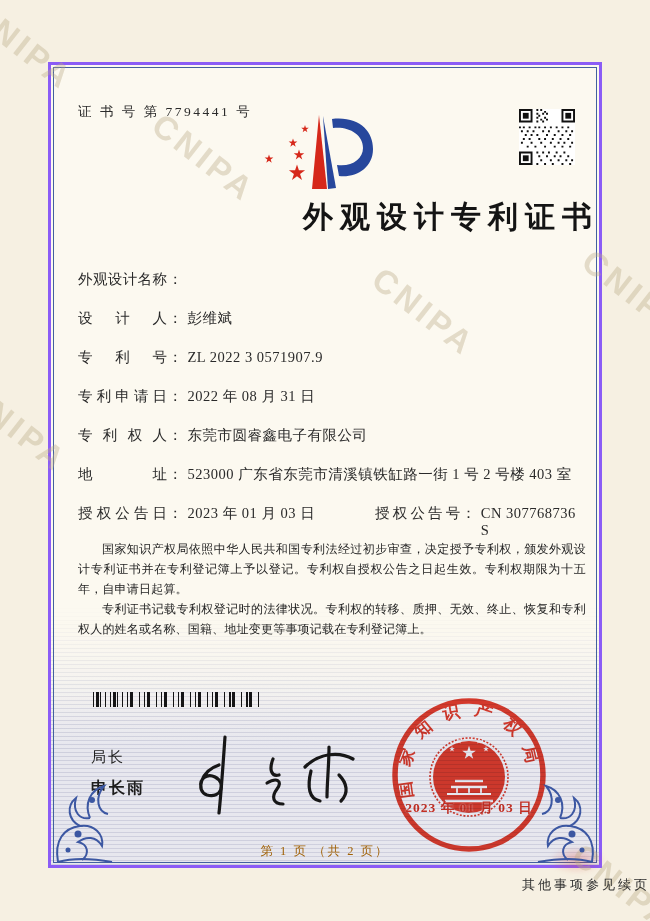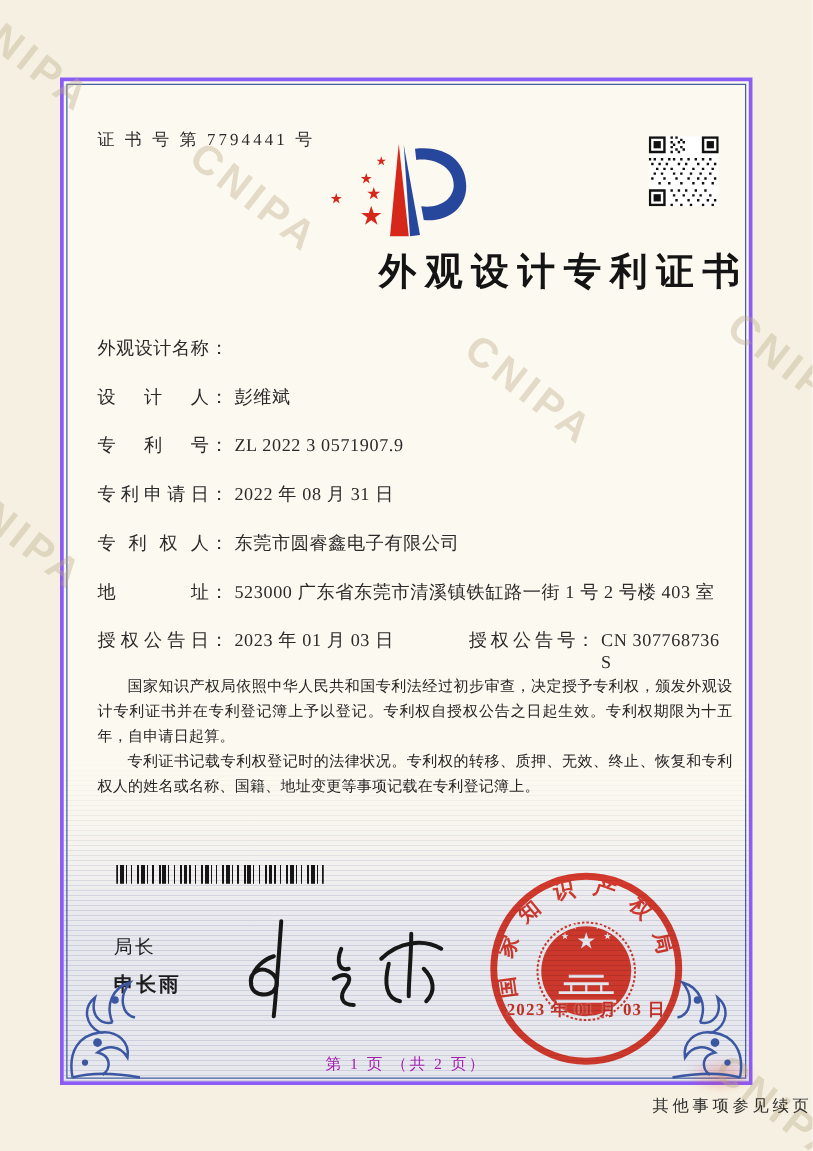--- a/index.html
+++ b/index.html
@@ -66,21 +66,21 @@
     font-family:"Liberation Sans","DejaVu Sans",sans-serif;color:#1d1d1d;letter-spacing:2px;}
   .signature{left:128px;top:660px;width:190px;height:100px;}
   
   .seal{left:338px;top:630px;width:160px;height:160px;z-index:4;
     mix-blend-mode:multiply;opacity:0.95;}
   .seal-date{position:absolute;left:0;top:104px;width:100%;text-align:center;
     font-size:13.5px;font-weight:bold;color:#d6281a;letter-spacing:1px;
     text-shadow:0 0 2px rgba(255,255,255,0.8);}
   
   .page-info{left:0;top:778px;width:100%;text-align:center;
-    font-size:12.5px;letter-spacing:2px;color:#a21caf;}
+    font-size:12.5px;letter-spacing:2px;color:#a16207;}
   .footer-note{position:absolute;left:0;top:876px;width:650px;text-align:right;z-index:3;
     font-size:13px;letter-spacing:3px;color:#2e2e2e;}
   .corner{position:absolute;z-index:4;width:72px;height:88px;}
   .corner.bl{left:1px;bottom:1px;}
   .corner.br{right:1px;bottom:1px;transform:scaleX(-1);}
   .bleed{position:absolute;left:548px;top:846px;width:58px;height:28px;z-index:1;
     background:radial-gradient(ellipse,rgba(221,62,50,0.32),transparent 70%);filter:blur(2px);}
 </style>
 </head>
 <body>

